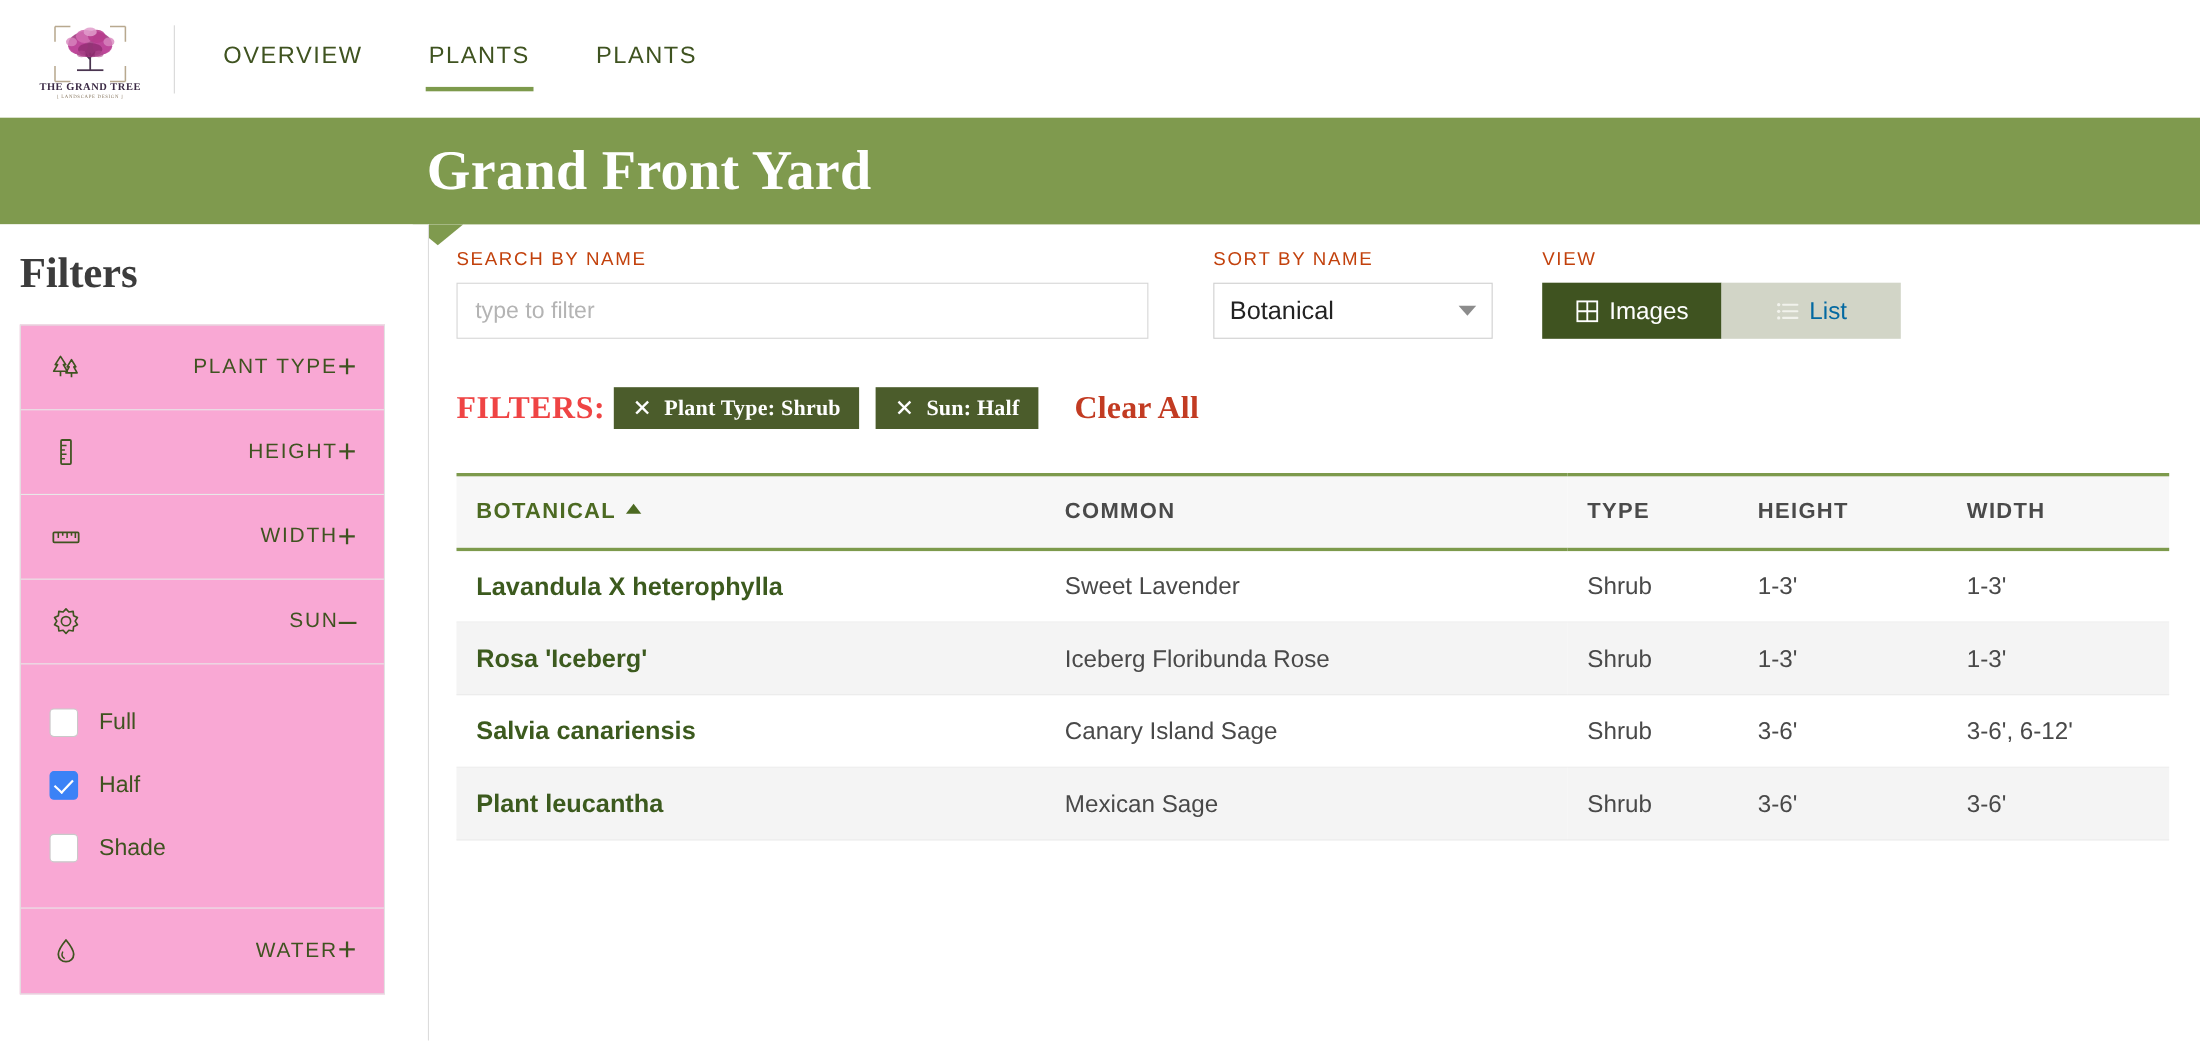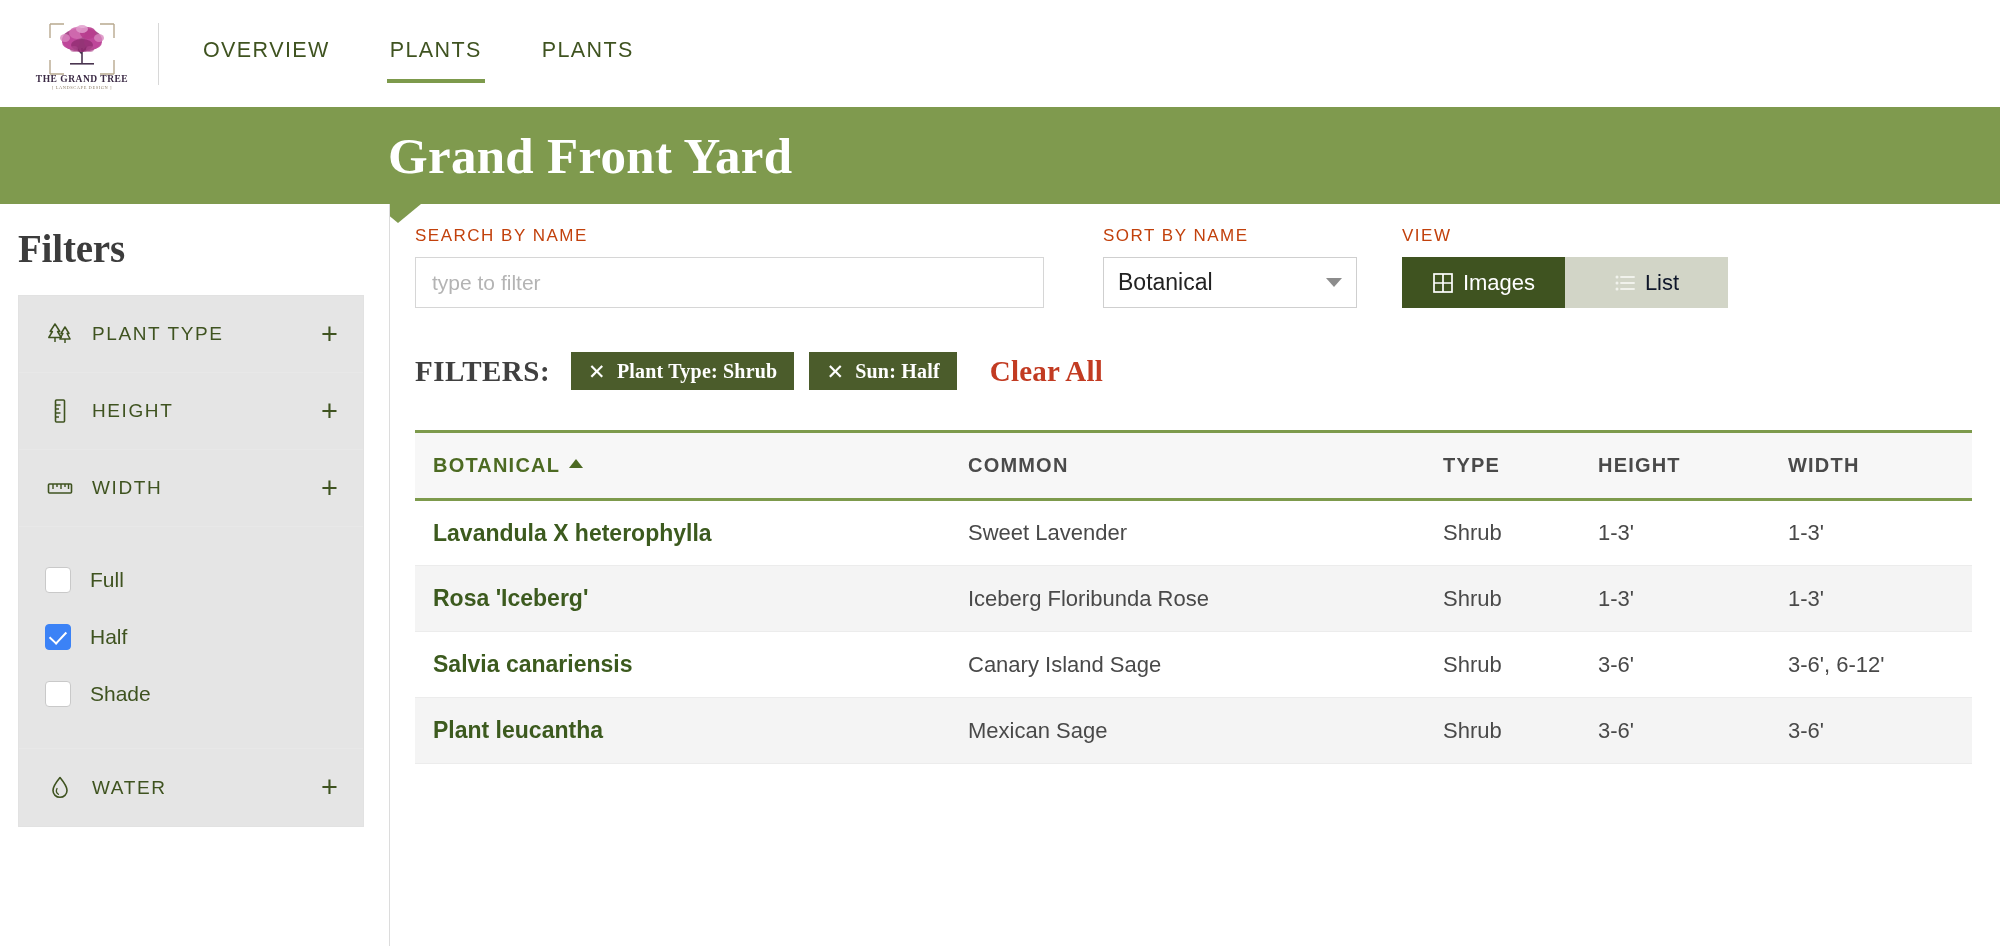--- a/index.html
+++ b/index.html
@@ -110,23 +110,24 @@
   .filters-heading {
     font-family: "Liberation Serif", serif;
     font-size: 39px;
     font-weight: 700;
     color: #3c3c3c;
     margin-left: 18px;
     margin-bottom: 24px;
     letter-spacing: -0.2px;
   }
   .filter-card {
-    margin: 0 26px 0 18px;
+    margin: 0 40px 0 18px;
     border: 1px solid #e2e2e2;
-    background: #e5e5e5;
+    background: #f9a8d4;
+    text-align: right;
   }
   .filter-row {
     height: 77px;
     display: flex;
     align-items: center;
     padding: 0 22px 0 26px;
     border-bottom: 1px solid #e8e8e8;
     cursor: pointer;
   }
   .filter-row:last-child { border-bottom: none; }
@@ -239,35 +240,35 @@
   .view-toggle { display: flex; text-align: right; }
   .view-btn {
     height: 51px;
     width: 163px;
     display: flex; align-items: center; justify-content: center;
     font-size: 22px;
     cursor: pointer;
     gap: 9px;
   }
   .view-btn.active { background: #3f5320; color: #ffffff; }
-  .view-btn.inactive { background: #d2d5c7; color: #0f172a; }
+  .view-btn.inactive { background: #d2d5c7; color: #0369a1; }
 
   
   .chips-row {
     display: flex;
     align-items: center;
     margin-top: 44px;
   }
   .chips-title {
     font-family: "Liberation Serif", serif;
     font-size: 29px;
     font-weight: 700;
-    color: #404040;
+    color: #ef4444;
     letter-spacing: 0.5px;
-    margin-right: 21px;
+    margin-right: 8px;
   }
   .chip {
     background: #4b5c2b;
     color: #fff;
     height: 38px;
     display: flex; align-items: center;
     padding: 0 17px;
     margin-right: 15px;
     font-family: "Liberation Serif", serif;
     font-weight: 700;
@@ -428,20 +429,30 @@
         <span class="filter-icon">
           <svg width="28" height="28" viewBox="0 0 28 28">
             <rect x="2.5" y="10" width="23" height="9" rx="1" fill="none" stroke="#3f5320" stroke-width="1.6"></rect>
             <path d="M7 10 V15 M11 10 V13 M15 10 V15 M19 10 V13 M22.5 10 V15" stroke="#3f5320" stroke-width="1.4"></path>
           </svg>
         </span>
         <span class="filter-label">WIDTH</span>
         <span class="filter-toggle">+</span>
       </div>
 
+      <div class="filter-row">
+        <span class="filter-icon">
+          <svg width="28" height="28" viewBox="0 0 28 28">
+            <path d="M14 2.5 L16.6 5.4 L20.5 4.8 L20.9 8.7 L24.4 10.4 L22.3 13.7 L24.4 17 L20.9 18.7 L20.5 22.6 L16.6 22 L14 24.9 L11.4 22 L7.5 22.6 L7.1 18.7 L3.6 17 L5.7 13.7 L3.6 10.4 L7.1 8.7 L7.5 4.8 L11.4 5.4 Z" fill="none" stroke="#3f5320" stroke-width="1.5" stroke-linejoin="round"></path>
+            <circle cx="14" cy="13.7" r="4.2" fill="none" stroke="#3f5320" stroke-width="1.5"></circle>
+          </svg>
+        </span>
+        <span class="filter-label">SUN</span>
+        <span class="filter-toggle">–</span>
+      </div>
 
       <div class="filter-options">
         <div class="opt-row">
           <span class="cbx"></span>
           <span class="opt-label">Full</span>
         </div>
         <div class="opt-row">
           <span class="cbx checked"></span>
           <span class="opt-label">Half</span>
         </div>

